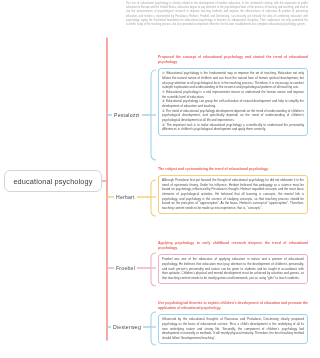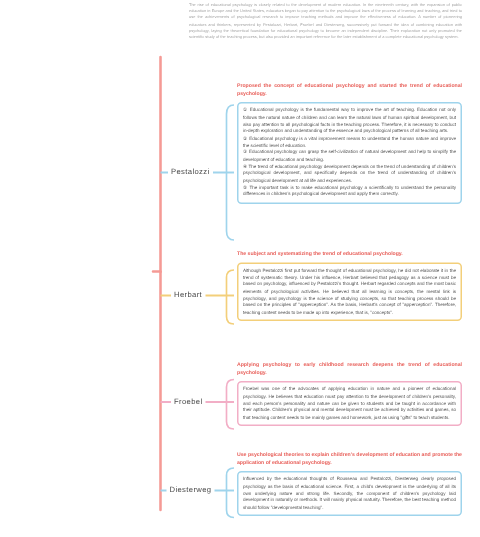--- a/index.html
+++ b/index.html
@@ -111,20 +111,23 @@
 
     <path d="M107 268 L150 268" stroke="#f2aec6" stroke-width="1.3" fill="none"></path>
     <path d="M150 268 L156 268" stroke="#f2aec6" stroke-width="1.3" fill="none"></path>
     <path d="M156 253 Q151 253 151 258 L151 281 Q151 286 156 286" stroke="#f2aec6" stroke-width="1.1" fill="none"></path>
 
     <path d="M107 327 L150 327" stroke="#9fd4ec" stroke-width="1.3" fill="none"></path>
     <path d="M150 327 L156 327" stroke="#9fd4ec" stroke-width="1.3" fill="none"></path>
     <path d="M156 312 Q151 312 151 317 L151 340 Q151 345 156 345" stroke="#9fd4ec" stroke-width="1.1" fill="none"></path>
   </svg>
 
+  <div class="root">
+    <span>educational psychology</span>
+  </div>
 
   <div class="blabel" style="left:112px;top:112px;">Pestalozzi</div>
   <div class="blabel" style="left:114px;top:194px;">Herbart</div>
   <div class="blabel" style="left:114px;top:265px;">Froebel</div>
   <div class="blabel" style="left:111px;top:324px;">Diesterweg</div>
 
   <div class="panel c-blue" style="left:158px;top:55px;width:150px;">
     <div class="ptitle">Proposed the concept of educational psychology and started the trend of educational psychology.</div>
     <div class="pbox">
       <p class="pbody">

